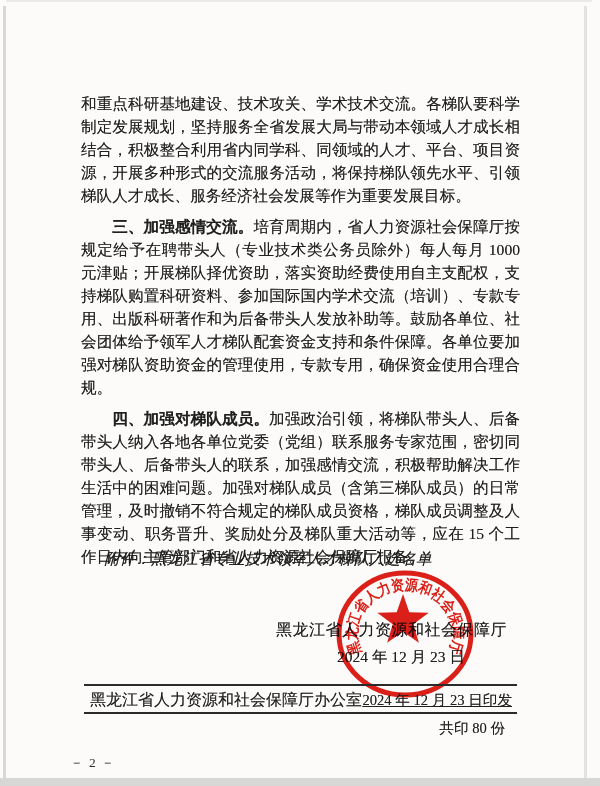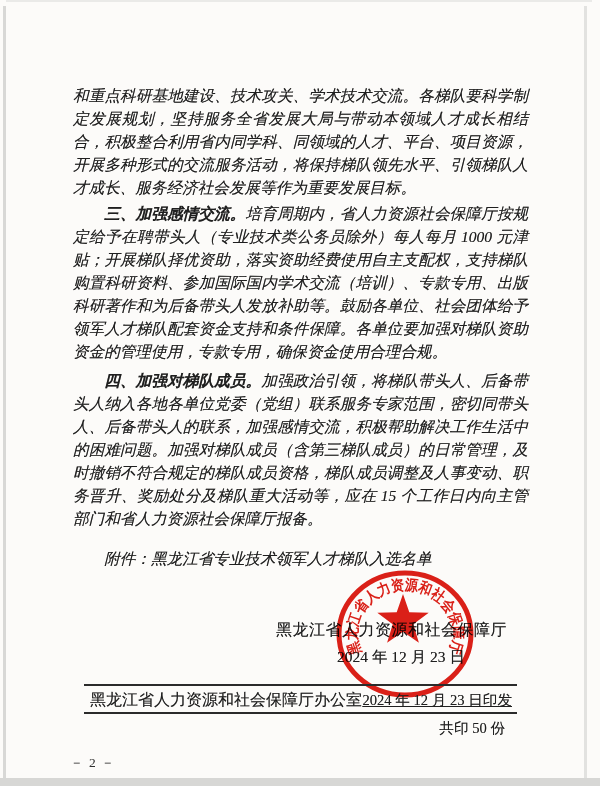--- a/index.html
+++ b/index.html
@@ -13,21 +13,21 @@
   .edge-top{left:6px; top:0; width:586px; height:2px; background:#eaeae8;}
   .edge-left{left:3px; top:6px; width:3px; height:772px; background:#d8d8d6; filter:blur(.6px);}
   .edge-right{left:584px; top:6px; width:3px; height:772px; background:#e2e2e0; filter:blur(.6px);}
   .edge-bottom{left:0; top:778px; width:600px; height:8px; background:#d7d7d5;}
 
   .body-text{
     position:absolute; left:73px; top:84px; width:455px;
     font-size:15.6px; line-height:23px; text-align:justify;
     text-shadow:0 0 .4px rgba(20,20,20,.55);
   }
-  .body-text p{margin:0;font-style:italic;}
+  .body-text p{margin:8px;}
   .body-text p.indent{text-indent:2em;}
   .body-text p.mt1{margin-top:3px;}
   .body-text p.mt2{margin-top:6px;}
   .body-text b{font-weight:700;}
 
   .attachment{
     position:absolute; left:73px; top:547px; width:455px;
     font-size:15.6px; line-height:23px; text-indent:2em;
     text-shadow:0 0 .4px rgba(20,20,20,.55);
     font-style:italic;
@@ -102,17 +102,17 @@
     </defs>
     <text>
       <textPath href="#sealArc" startOffset="0" textLength="182" lengthAdjust="spacingAndGlyphs">黑龙江省人力资源和社会保障厅</textPath>
     </text>
   </svg>
 
   <div class="rule rule1"></div>
   <div class="footer-office">黑龙江省人力资源和社会保障厅办公室</div>
   <div class="footer-printdate">2024 年 12 月 23 日印发</div>
   <div class="rule rule2"></div>
-  <div class="footer-copies">共印 50 份</div>
+  <div class="footer-copies">共印 80 份</div>
 
   <div class="pagenum">－ 2 －</div>
 
 </div>
 
 </body></html>

